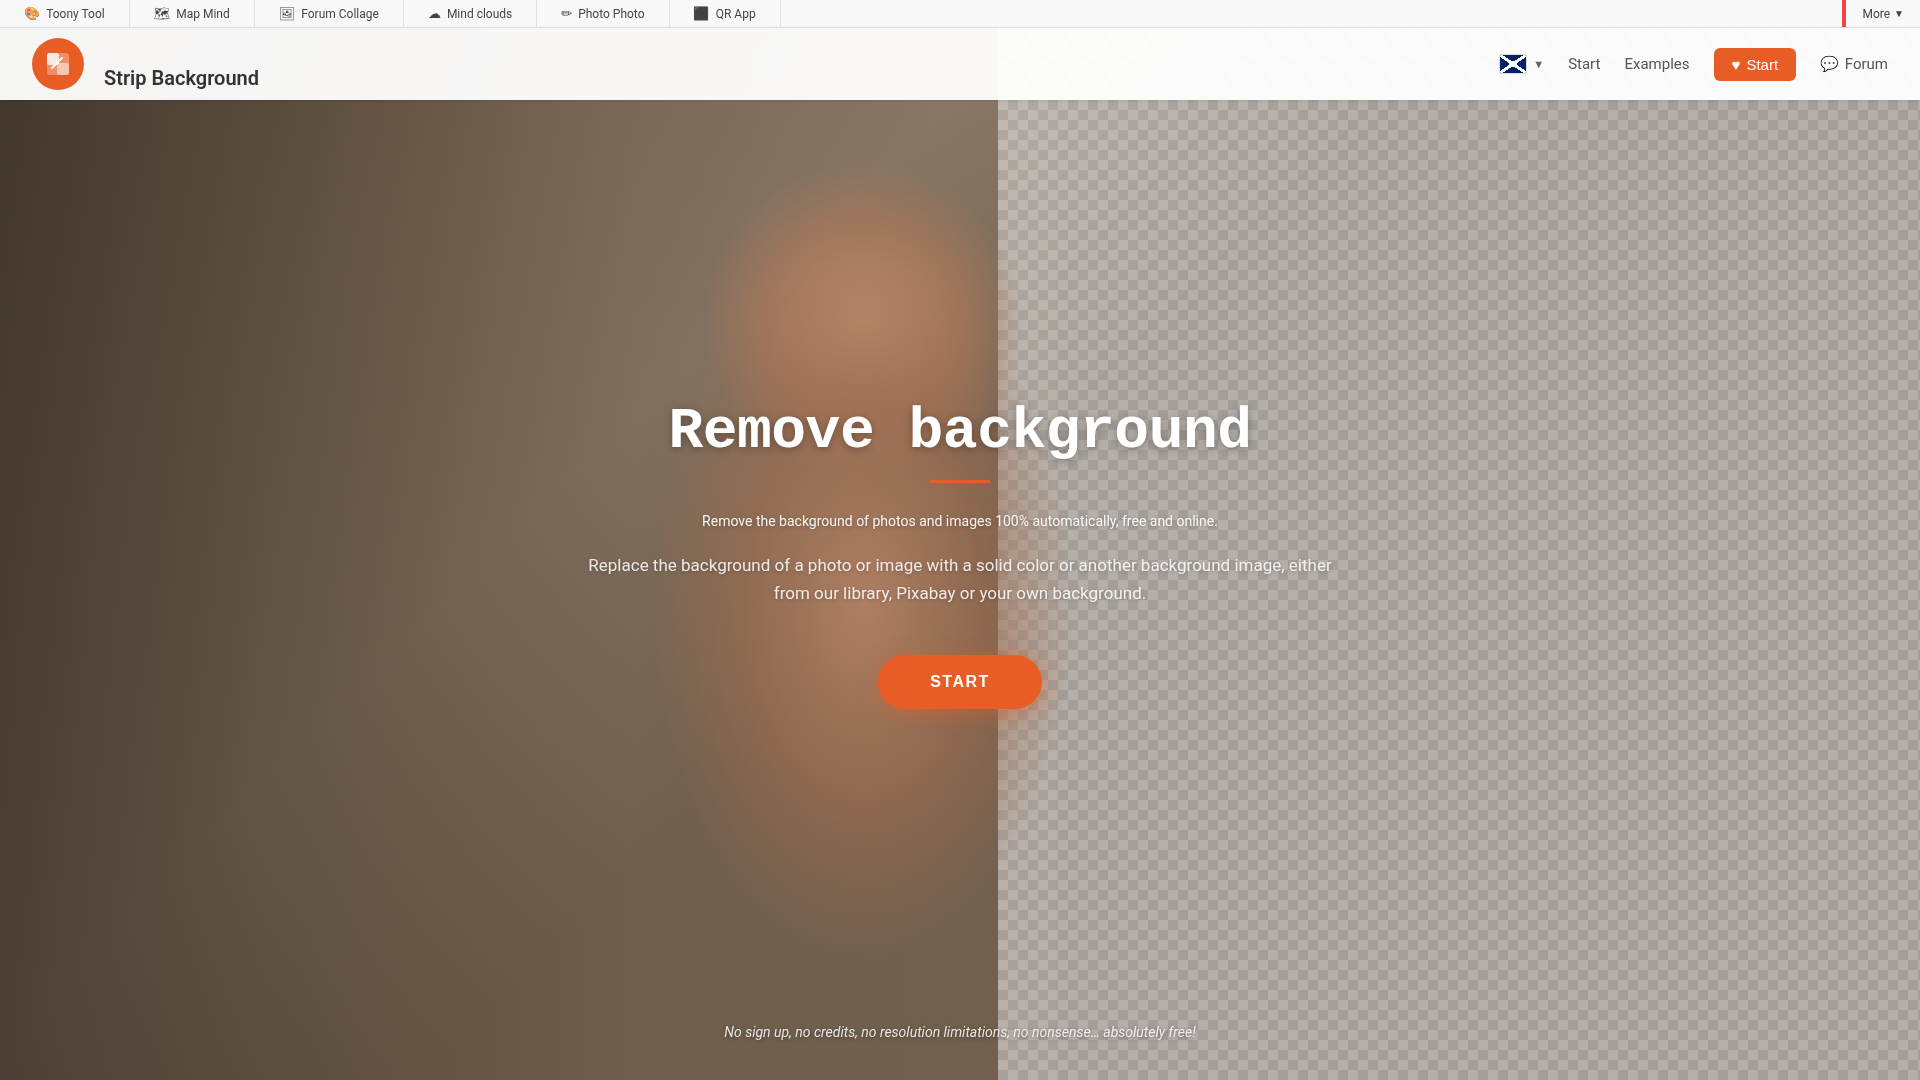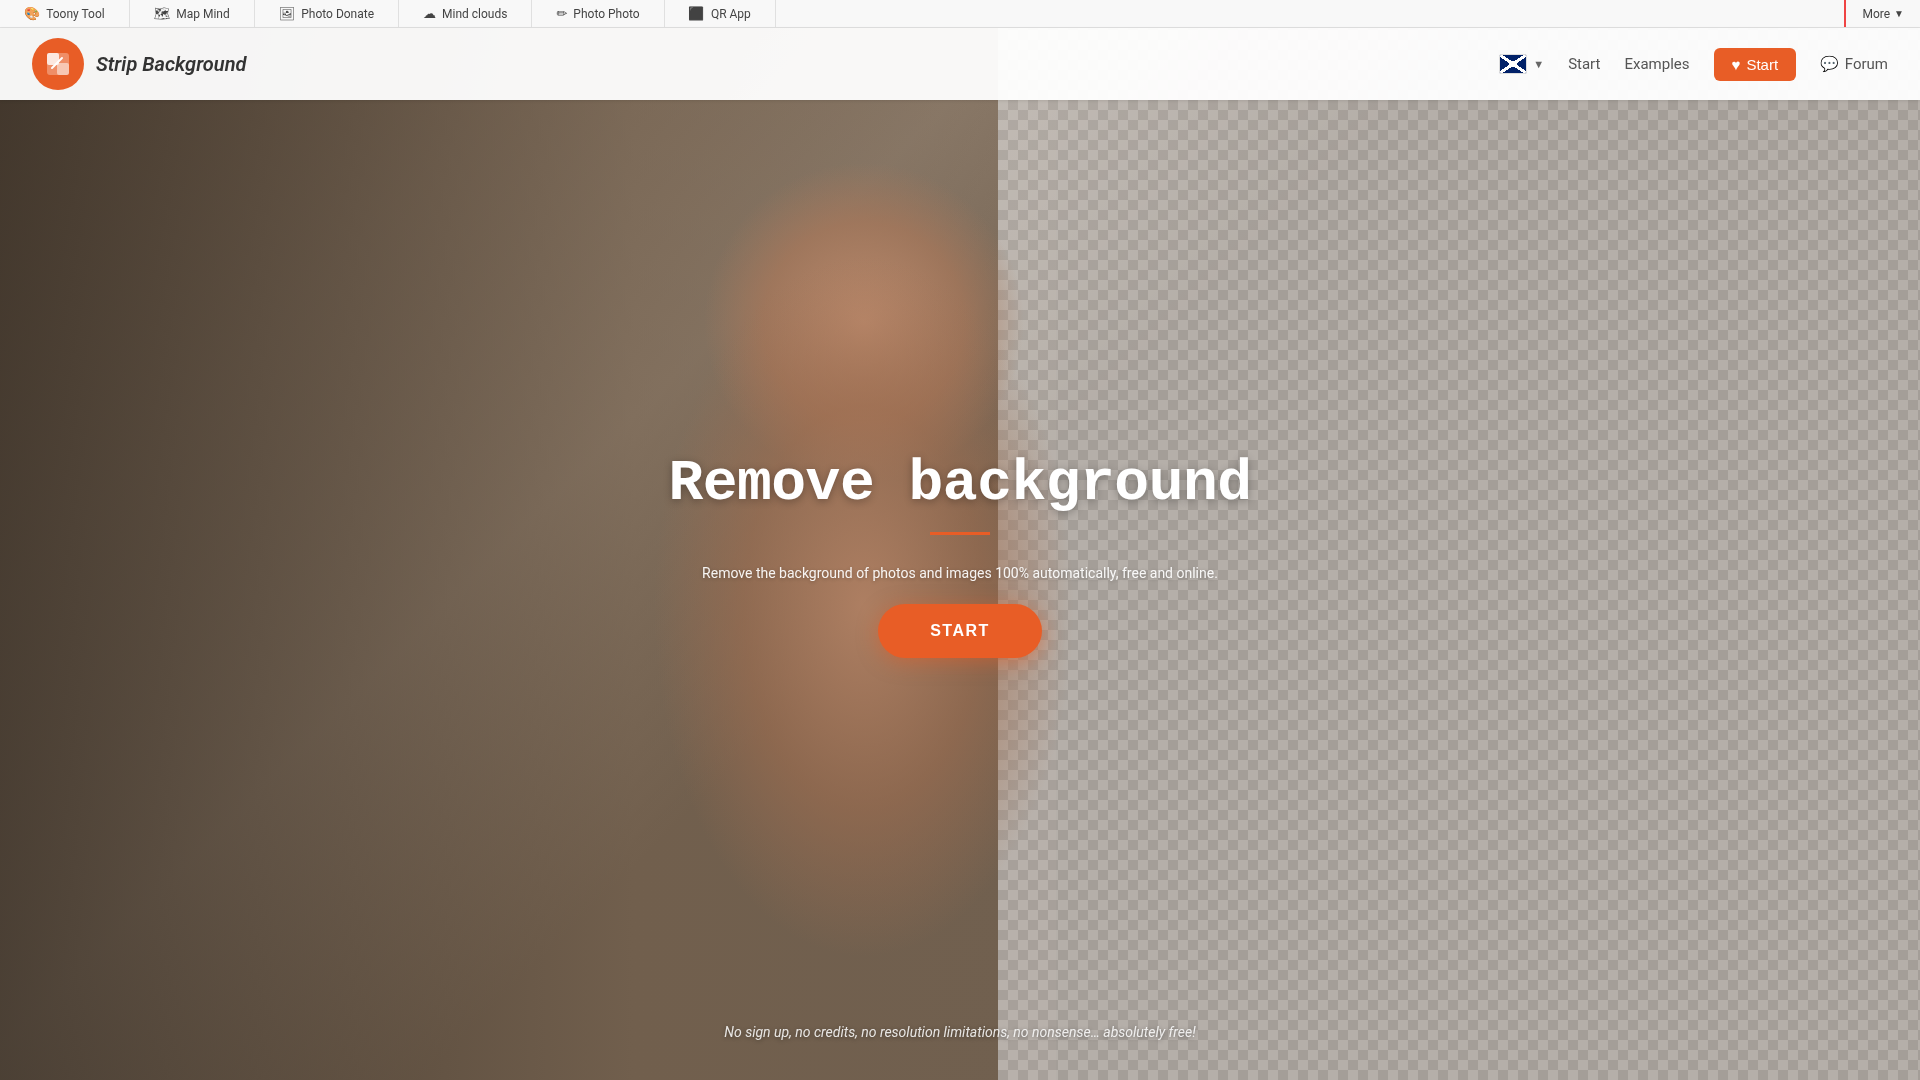--- a/index.html
+++ b/index.html
@@ -45,44 +45,43 @@
 
     .top-bar-more {
       margin-left: auto;
       padding: 0 16px;
       height: 100%;
       display: flex;
       align-items: center;
       font-size: 12px;
       color: #444;
       cursor: pointer;
-      border-left: 2px solid #ef4444;
+      border-left: 4px solid #ef4444;
     }
 
     
     .navbar {
       position: absolute;
       top: 28px;
       left: 0;
       right: 0;
       height: 72px;
       background: rgba(255,255,255,0.95);
       display: flex;
       align-items: center;
       padding: 0 32px;
       z-index: 100;
       box-shadow: 0 1px 3px rgba(0,0,0,0.1);
     }
 
     .navbar-brand {
       display: flex;
-      align-items: center;
-      gap: 12px;
-      cursor: pointer;
-      font-style: italic;
+      align-items: flex-end;
+      gap: 20px;
+      cursor: pointer;
     }
 
     .brand-logo {
       width: 52px;
       height: 52px;
       background: #e85d26;
       border-radius: 50%;
       display: flex;
       align-items: center;
       justify-content: center;
@@ -327,21 +326,21 @@
   <div class="top-bar-item">
     <span class="tb-icon">🎨</span>
     <span>Toony Tool</span>
   </div>
   <div class="top-bar-item">
     <span class="tb-icon">🗺</span>
     <span>Map Mind</span>
   </div>
   <div class="top-bar-item">
     <span class="tb-icon">🖼</span>
-    <span>Photo Donate</span>
+    <span>Forum Collage</span>
   </div>
   <div class="top-bar-item">
     <span class="tb-icon">☁</span>
     <span>Mind clouds</span>
   </div>
   <div class="top-bar-item">
     <span class="tb-icon">✏</span>
     <span>Photo Photo</span>
   </div>
   <div class="top-bar-item">
@@ -386,17 +385,18 @@
 </nav>
 
 <section class="hero">
   <div class="hero-bg"></div>
   <div class="person-overlay"></div>
 
   <div class="hero-content">
     <h1 class="hero-title">Remove background</h1>
     <div class="hero-divider"></div>
     <p class="hero-subtitle">Remove the background of photos and images 100% automatically, free and online.</p>
+    <p class="hero-description">Replace the background of a photo or image with a solid color or another background image, either from our library, Pixabay or your own background.</p>
     <button class="start-btn">START</button>
   </div>
 
   <div class="hero-footnote">No sign up, no credits, no resolution limitations, no nonsense… absolutely free!</div>
 </section>
 
 </body></html>

